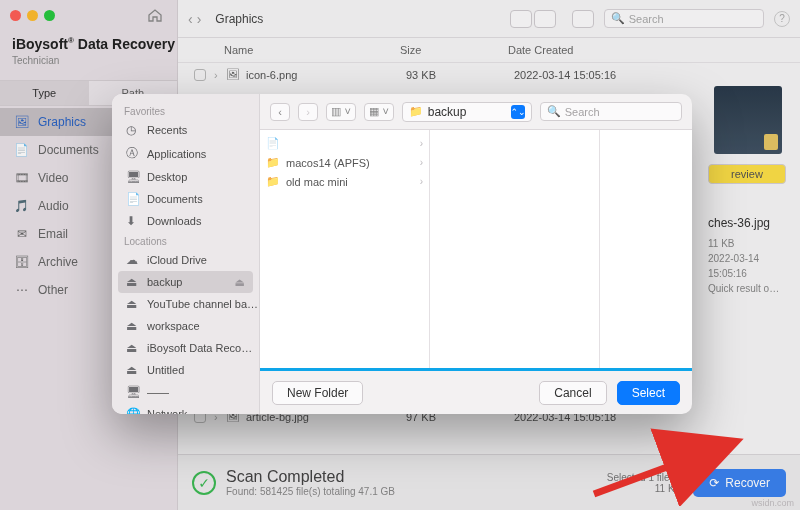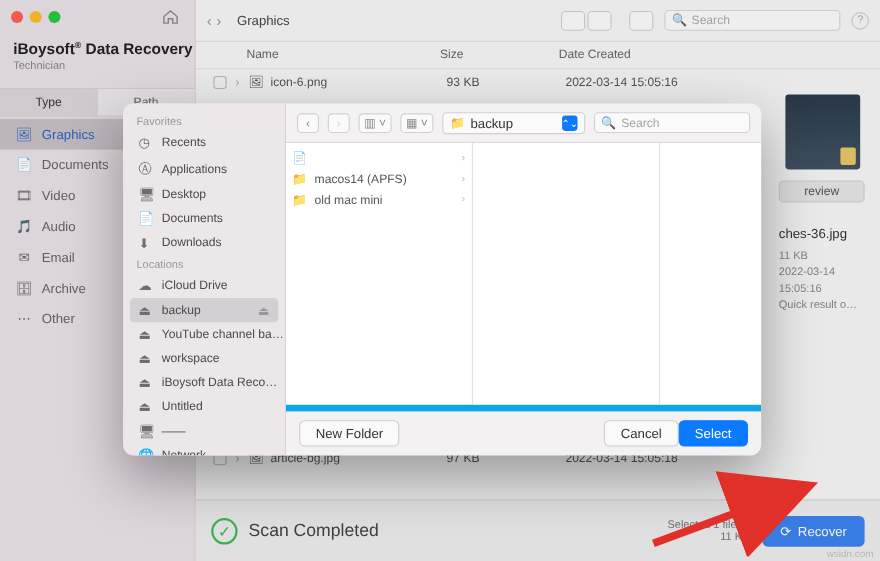--- a/index.html
+++ b/index.html
@@ -34,22 +34,22 @@
 .filehead .c1{width:176px}.filehead .c2{width:108px}.filehead .c3{width:150px}
 .filerow{display:flex;align-items:center;padding:5px 0 5px 16px;font-size:11px;color:#555}
 .filerow .cb{width:12px;height:12px;border:1px solid #bbb;border-radius:3px;margin-right:8px}
 .filerow .caret{width:10px;color:#aaa;margin-right:2px}
 .filerow .fic{width:14px;margin-right:6px;font-size:11px}
 .filerow .c1{width:160px;white-space:nowrap;overflow:hidden;text-overflow:ellipsis}.filerow .c2{width:108px}.filerow .c3{width:150px}
 
 .preview{position:absolute;right:12px;top:86px;width:80px;height:340px}
 .thumb{width:68px;height:68px;background:linear-gradient(#2b3b4b,#415263);border-radius:3px;position:relative;margin-left:6px}
 .thumb:after{content:"";position:absolute;right:4px;bottom:4px;width:14px;height:16px;background:#e7c766;border-radius:2px}
-.pv-btn{margin-top:10px;border:1px solid #d5d0d5;border-radius:4px;padding:3px 0;text-align:center;font-size:11px;color:#555;background:#e5e5e5;width:78px}
-.pv-name{margin-top:21px;font-size:12px;color:#333;white-space:nowrap}
+.pv-btn{margin-top:10px;border:1px solid #d5d0d5;border-radius:4px;padding:3px 0;text-align:center;font-size:11px;color:#555;background:#fde047;width:78px}
+.pv-name{margin-top:32px;font-size:12px;color:#333;white-space:nowrap}
 .pv-meta{margin-top:6px;font-size:10px;color:#888;line-height:1.5}
 
 .footer{position:absolute;left:0;right:0;bottom:0;height:56px;background:#eeecee;border-top:1px solid #dad6da;display:flex;align-items:center;padding:0 14px}
 .footer .chk{width:24px;height:24px;border:2px solid #3dbb54;border-radius:50%;color:#3dbb54;display:flex;align-items:center;justify-content:center;font-size:14px;margin-right:10px}
 .footer .st1{font-size:16px;color:#444;font-weight:500}
 .footer .st2{font-size:10px;color:#888}
 .footer .spacer{flex:1}
 .footer .selinfo{text-align:right;font-size:10px;color:#777;margin-right:12px}
 .footer .recover{background:#3a82f0;color:#fff;border:none;border-radius:5px;padding:7px 16px;font-size:12px;display:flex;align-items:center;gap:6px}
 
@@ -67,21 +67,21 @@
 .sheet-tb .loc{border:1px solid #d2ced1;border-radius:4px;background:#fbfafb;display:flex;align-items:center;gap:5px;padding:2px 6px;min-width:130px}
 .sheet-tb .loc .fic{color:#c79a3d;font-size:11px}
 .sheet-tb .loc .dd{margin-left:auto;background:#0a7aff;color:#fff;width:14px;height:14px;border-radius:3px;display:flex;align-items:center;justify-content:center;font-size:9px}
 .sheet-tb .sch{border:1px solid #d2ced1;border-radius:4px;background:#fbfafb;display:flex;align-items:center;gap:4px;padding:2px 6px;flex:1;color:#a5a2a4;font-size:11px}
 .sheet-cols{flex:1;display:flex;background:#fff}
 .sheet-col{width:170px;border-right:1px solid #e4e0e3;padding-top:4px;font-size:11px}
 .sheet-col .row{display:flex;align-items:center;padding:3px 6px;gap:6px;color:#555}
 .sheet-col .row.dim-row{color:#bdbabe}
 .sheet-col .row .ric{width:14px;font-size:11px}
 .sheet-col .row .rch{margin-left:auto;color:#c0bdc1;font-size:10px}
-.sheet-bot{height:46px;border-top:6px solid #0ea5e9;display:flex;align-items:center;padding:0 12px;}
+.sheet-bot{height:46px;border-top:3px solid #0ea5e9;display:flex;align-items:center;padding:0 12px;gap:10px}
 .sheet-bot .btn{border:1px solid #cfcace;border-radius:5px;padding:4px 14px;font-size:12px;background:#fbfafb;color:#333}
 .sheet-bot .btn.primary{background:#0a7aff;color:#fff;border-color:#0a7aff}
 .sheet-bot .sp{flex:1}
 
 .arrow{position:absolute;right:36px;bottom:4px;width:180px;height:80px;pointer-events:none}
 .watermark{position:absolute;right:6px;bottom:2px;font-size:9px;color:#b8b4b7}
 svg{display:block}
 </style>
 </head>
 <body>
@@ -197,20 +197,21 @@
       <div>11 KB</div>
       <div>2022-03-14 15:05:16</div>
       <div>Quick result o…</div>
     </div>
   </div>
 
   <div class="footer">
     <div class="chk">✓</div>
     <div>
       <div class="st1">Scan Completed</div>
+      <div class="st2">Found: 581425 file(s) totaling 47.1 GB</div>
     </div>
     <div class="spacer"></div>
     <div class="selinfo">
       <div>Selected 1 file(s)</div>
       <div>11 KB</div>
     </div>
     <button class="recover">
       <span>⟳</span>
       <span>Recover</span>
     </button>

